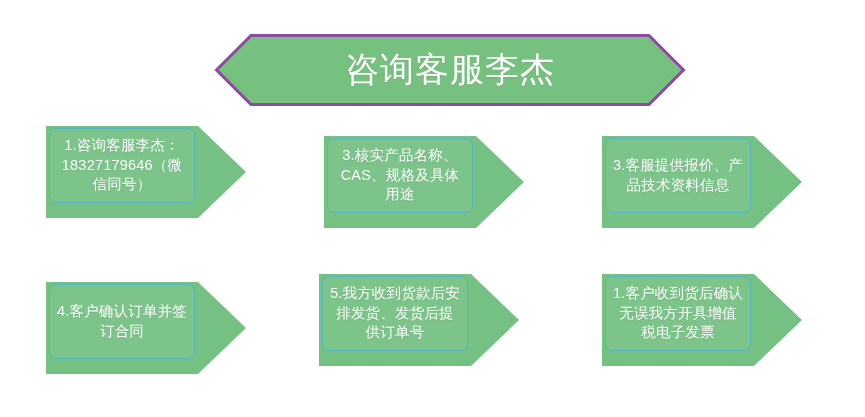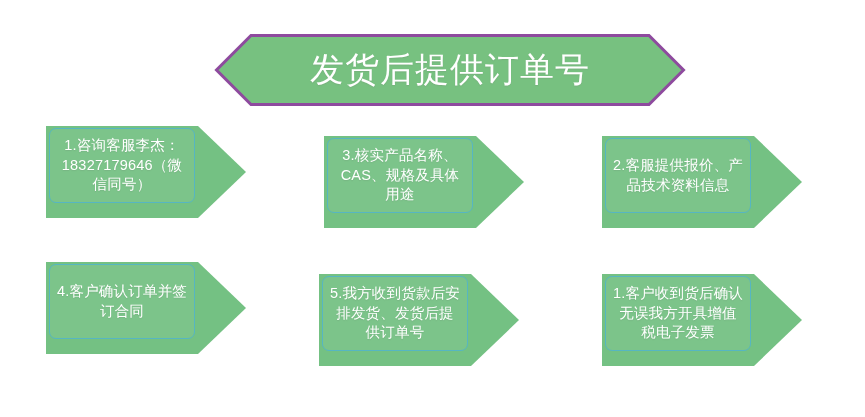--- a/index.html
+++ b/index.html
@@ -91,34 +91,34 @@
     text-align: center;
     letter-spacing: 0.2px;
     text-shadow: 0 1px 1px rgba(110,150,115,0.30);
     word-break: break-word;
   }
 
   
   .pos-r1c1 { left: 46px;  top: 126px; }
   .pos-r1c2 { left: 324px; top: 136px; }
   .pos-r1c3 { left: 602px; top: 136px; }
-  .pos-r2c1 { left: 46px;  top: 262px; padding-left: 30px; }
+  .pos-r2c1 { left: 46px;  top: 282px; padding-left: 30px; }
   .pos-r2c2 { left: 319px; top: 274px; }
   .pos-r2c3 { left: 602px; top: 274px; }
 </style>
 </head>
 <body>
 
 <div id="canvas">
 
   <div class="title-banner">
     <svg viewBox="0 0 470 72" preserveAspectRatio="none">
       <polygon points="36,1.5 434,1.5 468.5,36 434,70.5 36,70.5 1.5,36" fill="#77c180" stroke="#8e4a9e" stroke-width="3" stroke-linejoin="miter"></polygon>
     </svg>
-    <div class="title-text">发货后提供订单号</div>
+    <div class="title-text">咨询客服李杰</div>
   </div>
 
   <div class="step pos-r1c1">
     <svg class="arrow-svg" viewBox="0 0 200 92" preserveAspectRatio="none">
       <polygon points="0,0 152,0 200,46 152,92 0,92" fill="#74c183"></polygon>
     </svg>
     <div class="inner-box">
       <div class="label">1.咨询客服李杰：18327179646（微信同号）</div>
     </div>
   </div>
@@ -130,21 +130,21 @@
     <div class="inner-box">
       <div class="label">3.核实产品名称、CAS、规格及具体用途</div>
     </div>
   </div>
 
   <div class="step pos-r1c3">
     <svg class="arrow-svg" viewBox="0 0 200 92" preserveAspectRatio="none">
       <polygon points="0,0 152,0 200,46 152,92 0,92" fill="#74c183"></polygon>
     </svg>
     <div class="inner-box">
-      <div class="label">2.客服提供报价、产品技术资料信息</div>
+      <div class="label">3.客服提供报价、产品技术资料信息</div>
     </div>
   </div>
 
   <div class="step pos-r2c1">
     <svg class="arrow-svg" viewBox="0 0 200 92" preserveAspectRatio="none">
       <polygon points="0,0 152,0 200,46 152,92 0,92" fill="#74c183"></polygon>
     </svg>
     <div class="inner-box">
       <div class="label">4.客户确认订单并签订合同</div>
     </div>

